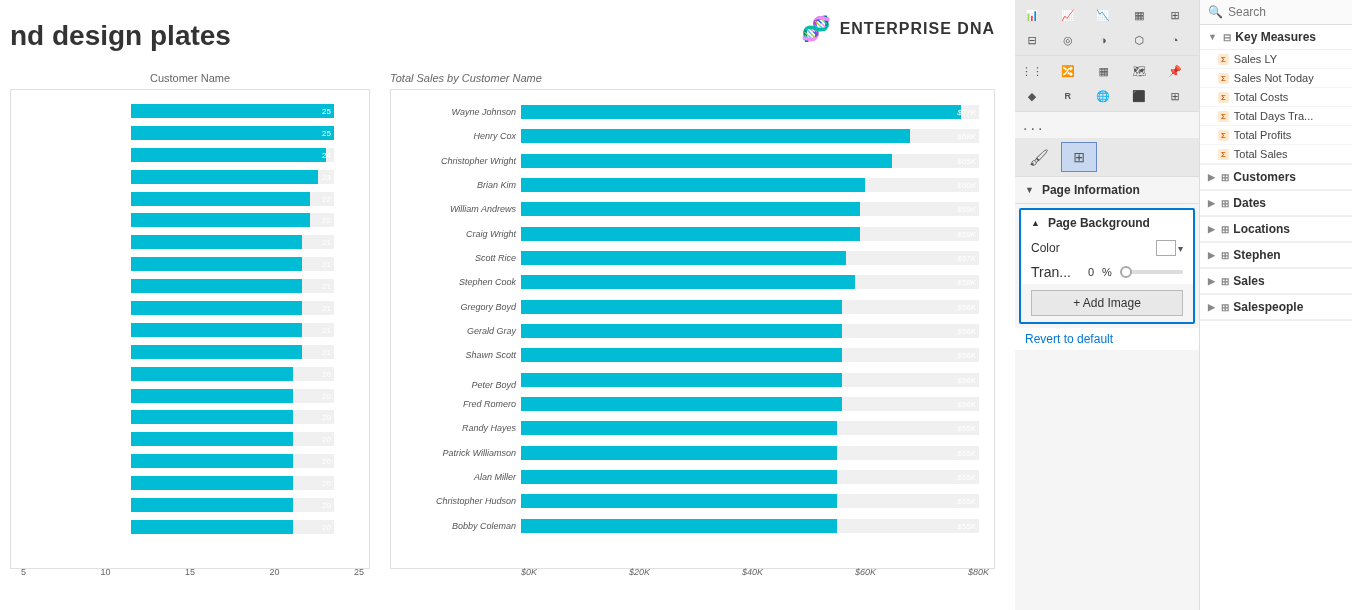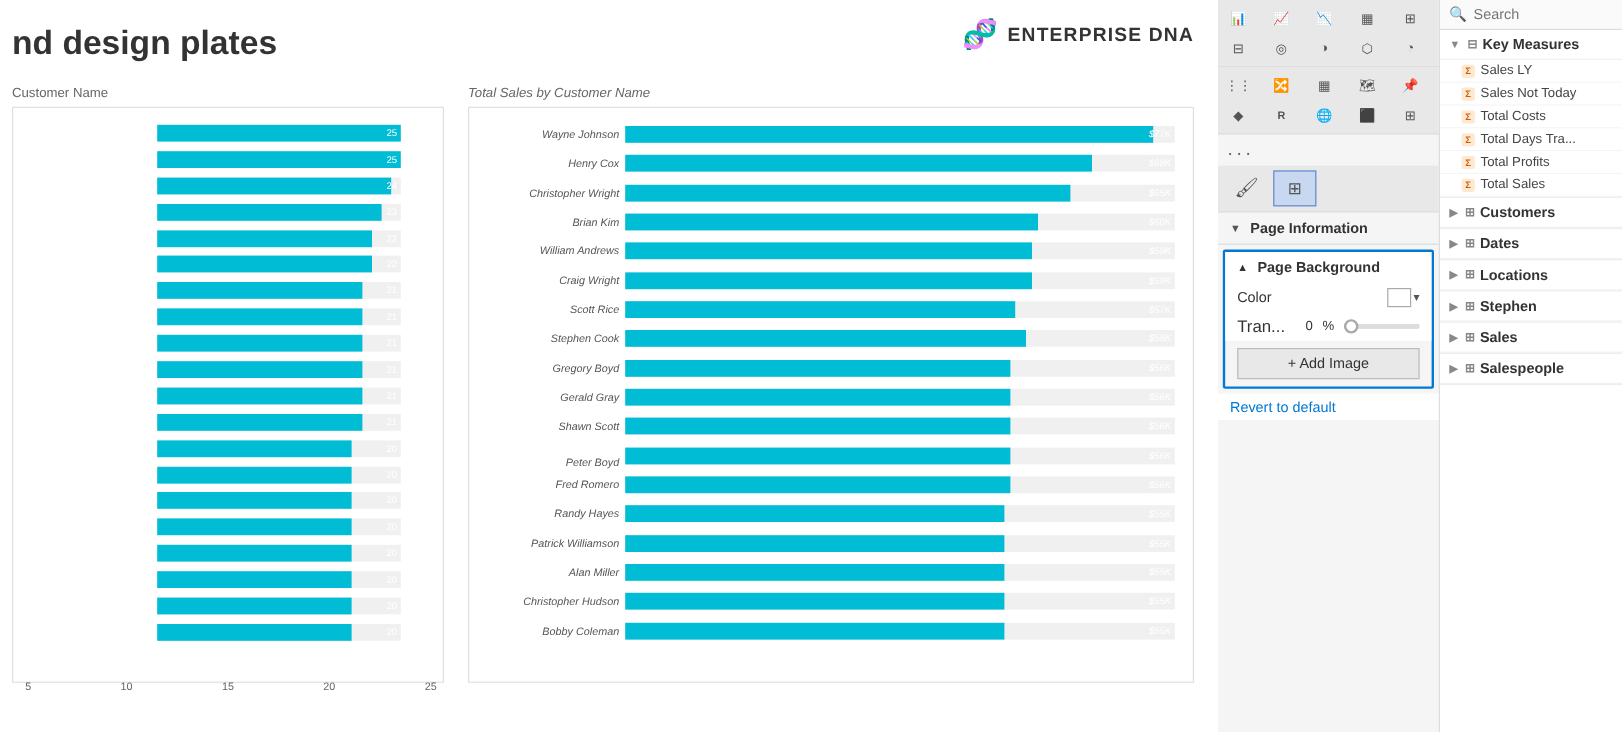--- a/index.html
+++ b/index.html
@@ -369,21 +369,21 @@
   <div class="main-content">
     <div class="page-title">nd design plates</div>
 
     <div class="enterprise-logo">
       <span class="logo-icon">🧬</span>
       <span class="logo-text">ENTERPRISE DNA</span>
     </div>
 
     <div class="charts-container">
 
-      <div class="chart-panel" style="max-width: 360px;">
+      <div class="chart-panel" style="max-width: 360px; text-align: center;">
         <div class="chart-title">Customer Name</div>
         <div class="chart-wrapper">
           <div class="bar-chart" id="left-chart-bars">
               <div class="bar-row">
     <div class="bar-label"></div>
     <div class="bar-container" style="position:relative;">
       <div class="bar-fill" style="width:100%; background:#00bcd4;">
         <span class="bar-value" style="position:absolute;right:3px;top:50%;transform:translateY(-50%);font-size:8px;color:#fff;">25</span>
       </div>
     </div>
@@ -695,20 +695,27 @@
               <div class="bar-row">
     <div class="bar-label" style="width:120px;">Bobby Coleman</div>
     <div class="bar-container" style="position:relative; flex:1;">
       <div class="bar-fill" style="width:69%; background:#00bcd4;">
         <span class="bar-value" style="position:absolute;right:3px;top:50%;transform:translateY(-50%);font-size:8px;color:#fff;">$55K</span>
       </div>
     </div>
   </div>
             </div>
           <div class="x-axis" id="right-x-axis" style="padding-left:5px;"></div>
+        <div class="x-axis" style="padding-left: 125px;">
+              <span>$0K</span>
+              <span>$20K</span>
+              <span>$40K</span>
+              <span>$60K</span>
+              <span>$80K</span>
+            </div>
           </div>
       </div>
     </div>
   </div>
 
   <div class="format-fields-container">
 
     <div class="format-panel">
 
       <div class="format-panel-toolbar">

